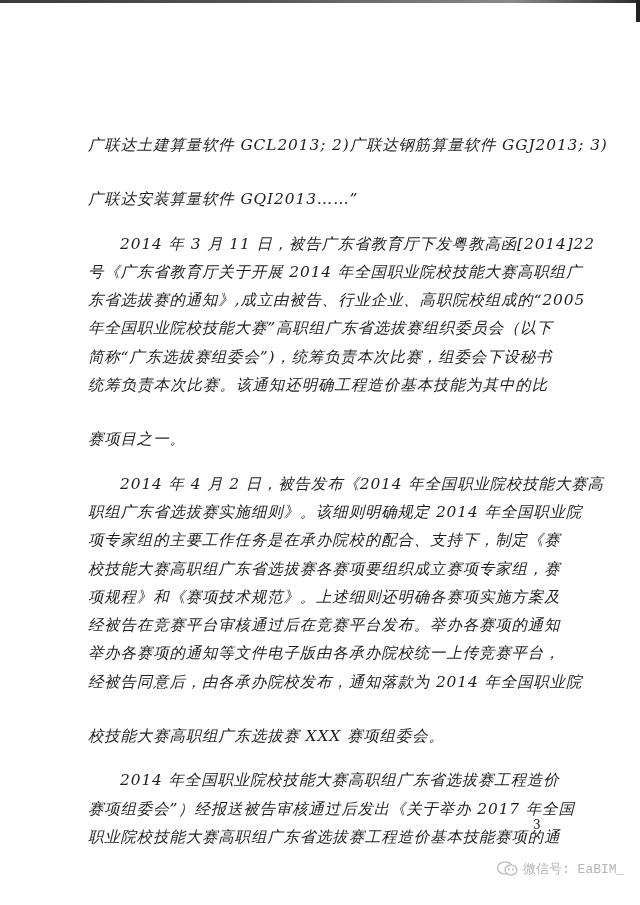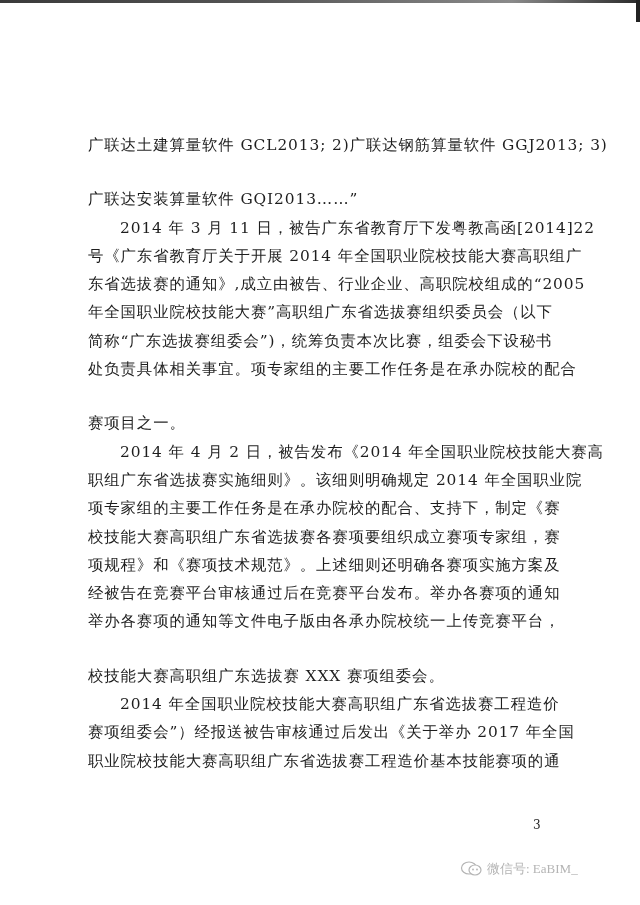--- a/index.html
+++ b/index.html
@@ -17,59 +17,60 @@
     position: absolute; right: 0; top: 0; width: 4px; height: 22px;
     background: #222;
   }
   .page {
     position: absolute; left: 88px; top: 131px; width: 460px;
   }
   .line {
     height: 28.3px; line-height: 28.3px;
     font-size: 15.4px; white-space: nowrap;
     letter-spacing: 0.9px;
-    text-align: justify; text-align-last: justify;
+    text-align: justify; text-align-last: justify; font-style: italic;
   }
   .line.last { text-align-last: left; margin-top: 26px; }
-  .line.indent { padding-left: 32px; }
+  .line.indent { padding-left: 32px; margin-top: 16px; }
   .page-number {
     position: absolute; left: 533px; top: 818px;
     font-size: 12px;
   }
   .watermark {
-    position: absolute; left: 460px; top: 860px;
-    font-family: Liberation Serif, serif;
+    position: absolute; left: 496px; top: 860px;
+    font-family: Liberation Mono, monospace;
     font-size: 13px; color: #b4b4b4;
     display: flex; align-items: flex-end; gap: 3px;
   }
   .watermark svg { display: block; }
 </style>
 </head>
 <body>
 
 <div class="top-edge"></div>
 <div class="right-edge"></div>
 
 <div class="page">
   <div class="line">广联达土建算量软件 GCL2013; 2)广联达钢筋算量软件 GGJ2013; 3)</div>
   <div class="line last">广联达安装算量软件 GQI2013……”</div>
   <div class="line indent">2014 年 3 月 11 日，被告广东省教育厅下发粤教高函[2014]22</div>
   <div class="line">号《广东省教育厅关于开展 2014 年全国职业院校技能大赛高职组广</div>
   <div class="line">东省选拔赛的通知》,成立由被告、行业企业、高职院校组成的“2005</div>
   <div class="line">年全国职业院校技能大赛”高职组广东省选拔赛组织委员会（以下</div>
   <div class="line">简称“广东选拔赛组委会”)，统筹负责本次比赛，组委会下设秘书</div>
-  <div class="line">处负责具体相关事宜。项专家组的主要工作任务是在承办院校的配合</div>
+  <div class="line">统筹负责本次比赛。该通知还明确工程造价基本技能为其中的比</div>
   <div class="line last">赛项目之一。</div>
   <div class="line indent">2014 年 4 月 2 日，被告发布《2014 年全国职业院校技能大赛高</div>
   <div class="line">职组广东省选拔赛实施细则》。该细则明确规定 2014 年全国职业院</div>
   <div class="line">项专家组的主要工作任务是在承办院校的配合、支持下，制定《赛</div>
   <div class="line">校技能大赛高职组广东省选拔赛各赛项要组织成立赛项专家组，赛</div>
   <div class="line">项规程》和《赛项技术规范》。上述细则还明确各赛项实施方案及</div>
   <div class="line">经被告在竞赛平台审核通过后在竞赛平台发布。举办各赛项的通知</div>
   <div class="line">举办各赛项的通知等文件电子版由各承办院校统一上传竞赛平台，</div>
+  <div class="line">经被告同意后，由各承办院校发布，通知落款为 2014 年全国职业院</div>
   <div class="line last">校技能大赛高职组广东选拔赛 XXX 赛项组委会。</div>
   <div class="line indent">2014 年全国职业院校技能大赛高职组广东省选拔赛工程造价</div>
   <div class="line">赛项组委会”）经报送被告审核通过后发出《关于举办 2017 年全国</div>
   <div class="line">职业院校技能大赛高职组广东省选拔赛工程造价基本技能赛项的通</div>
 </div>
 
 <div class="page-number">3</div>
 
 <div class="watermark">
   <span>

